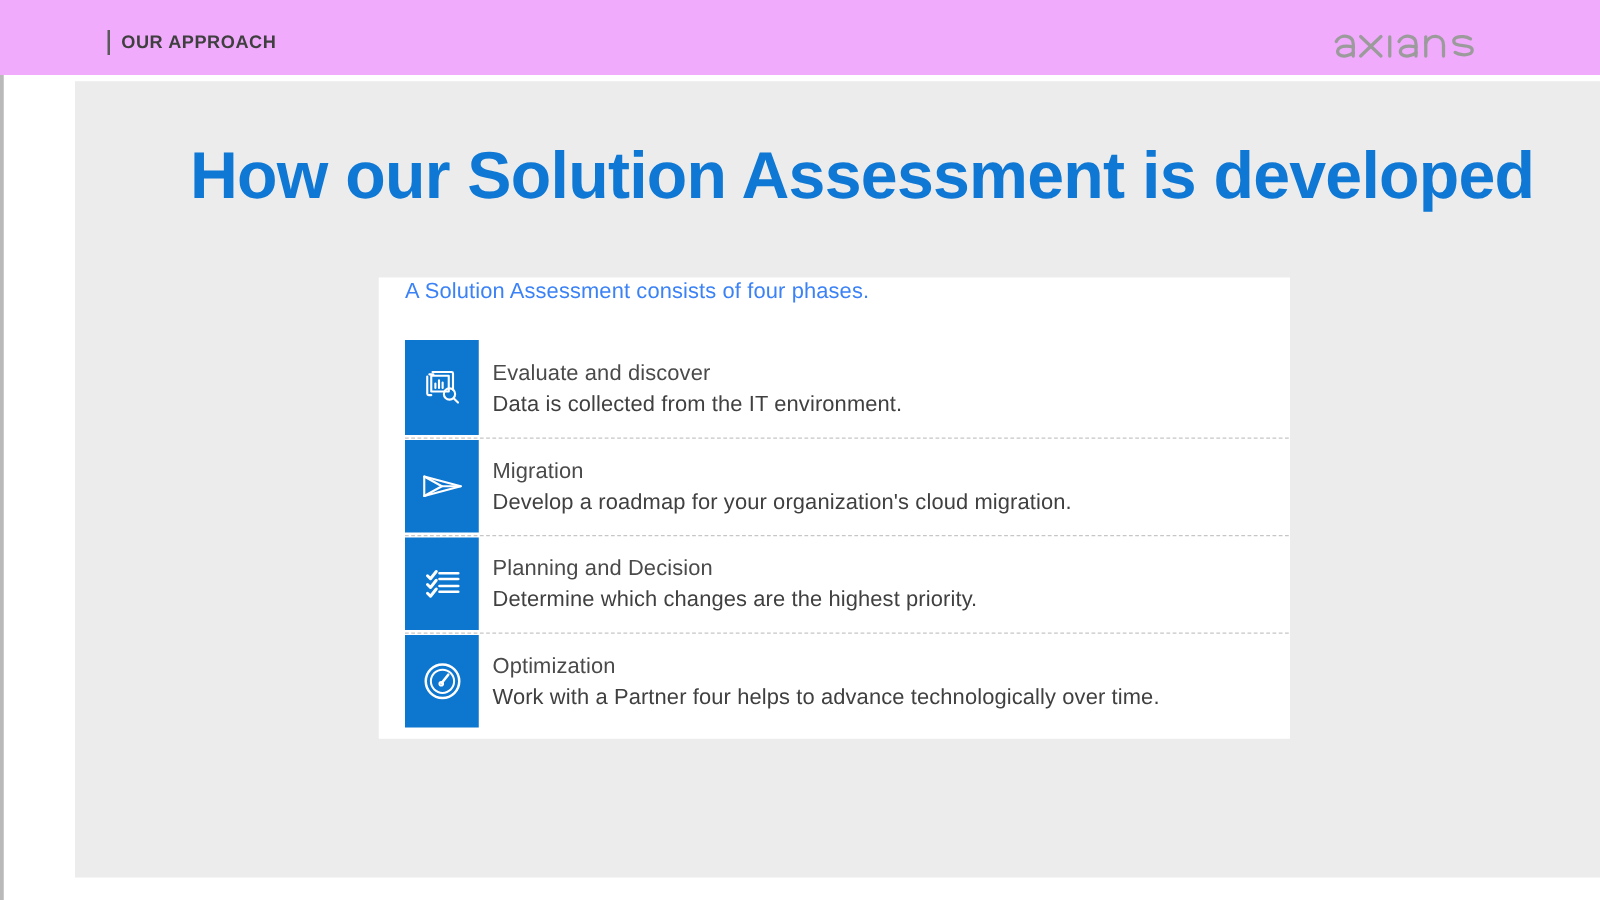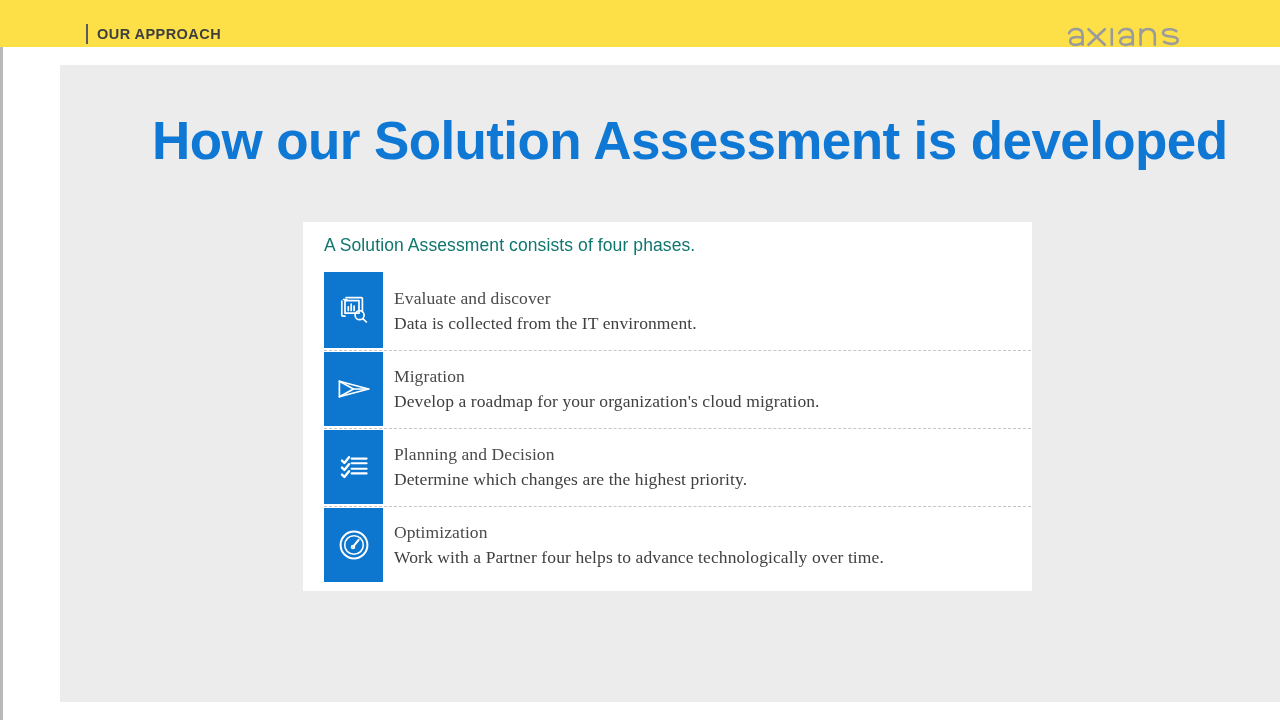--- a/index.html
+++ b/index.html
@@ -32,22 +32,22 @@
     height: 720px;
     background: #b9b9b9;
   }
 
   
   .header {
     position: absolute;
     left: 0;
     top: 0;
     width: 1280px;
-    height: 47px;
-    background: #fde047;
+    height: 60px;
+    background: #f0abfc;
   }
   .eyebrow {
     position: absolute;
     left: 86px;
     top: 24px;
     display: flex;
     align-items: center;
     gap: 9px;
   }
   .eyebrow-bar {
@@ -103,23 +103,23 @@
     position: absolute;
     left: 243px;
     top: 157px;
     width: 729px;
     height: 369px;
     background: #ffffff;
   }
   .card-lead {
     position: absolute;
     left: 21px;
-    top: 13px;
+    top: 0;
     font-size: 17.5px;
-    color: #0f766e;
+    color: #3b82f6;
     letter-spacing: 0.1px;
     white-space: nowrap;
   }
 
   .phase-list {
     position: absolute;
     left: 0;
     top: 50px;
     right: 0;
   }
@@ -153,21 +153,20 @@
   .phase-row:first-child .tile { margin-top: 0; }
   .tile svg { display: block; }
 
   .phase-text {
     padding-left: 11px;
     display: flex;
     flex-direction: column;
     justify-content: center;
     flex: 1 1 auto;
     min-width: 0;
-    font-family: Liberation Serif, serif;
   }
   .phase-title {
     font-size: 17.5px;
     color: #4a4a4a;
     line-height: 1.45;
     letter-spacing: 0.1px;
     white-space: nowrap;
   }
   .phase-desc {
     font-size: 17.5px;

